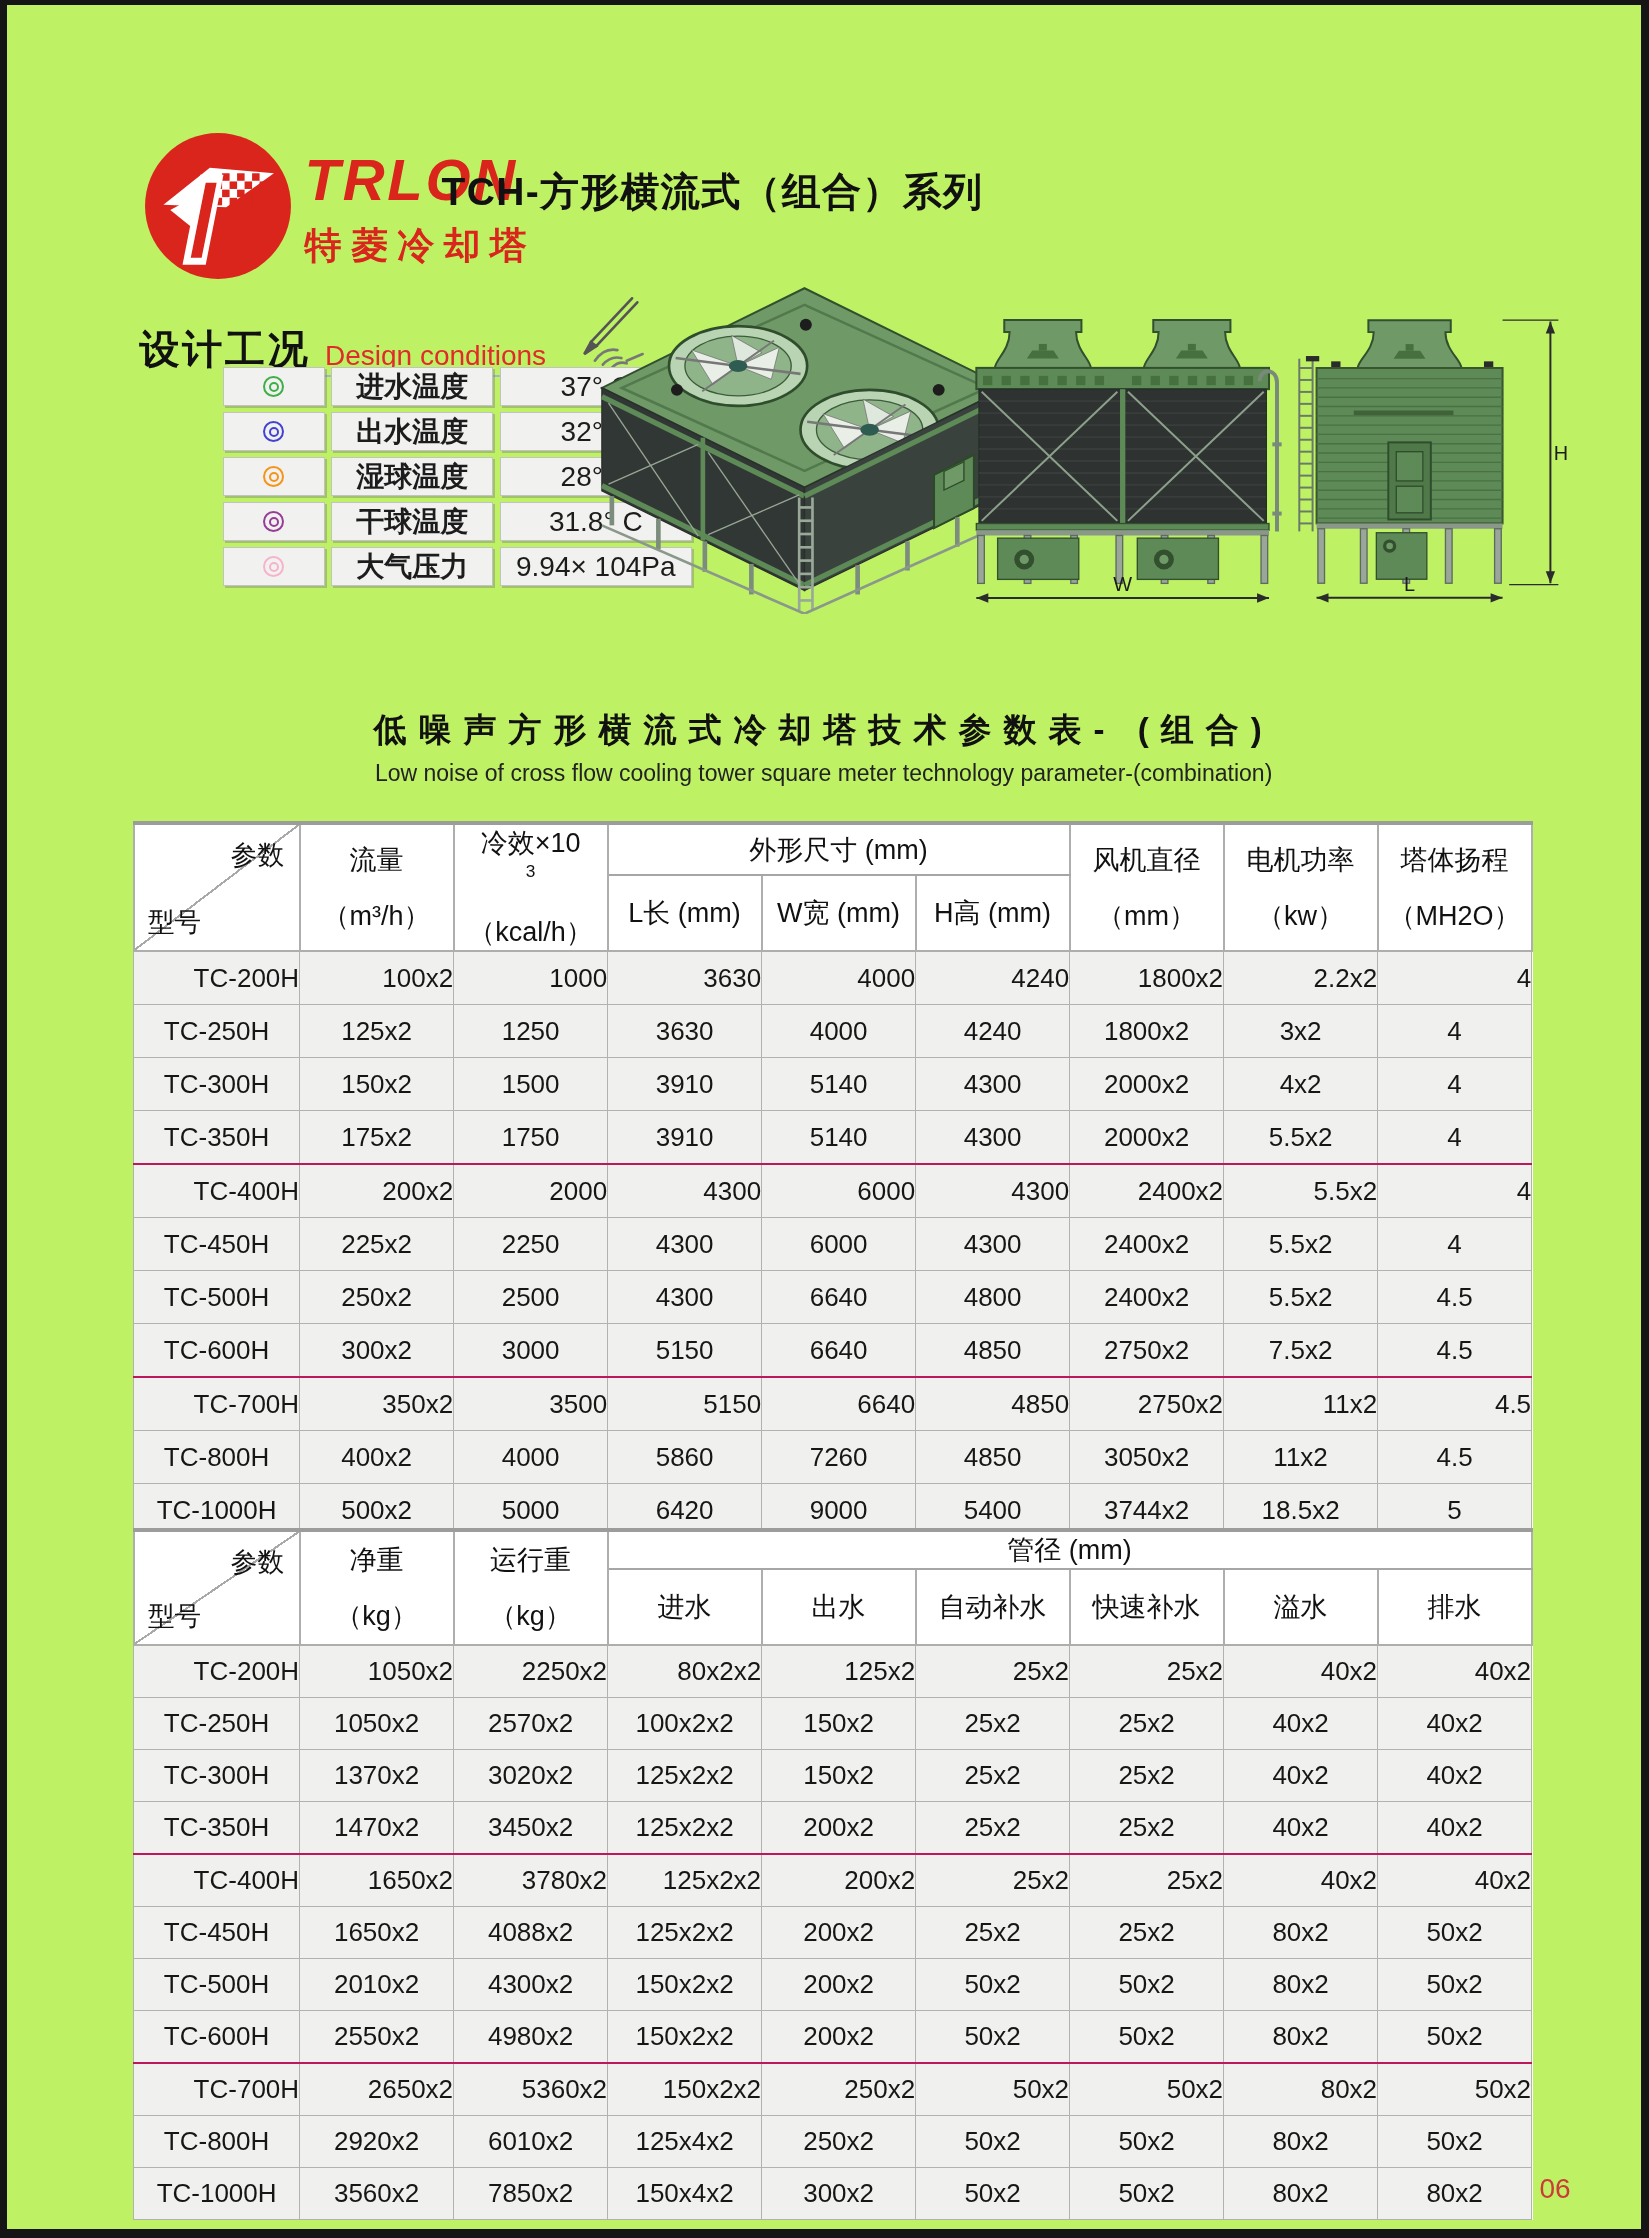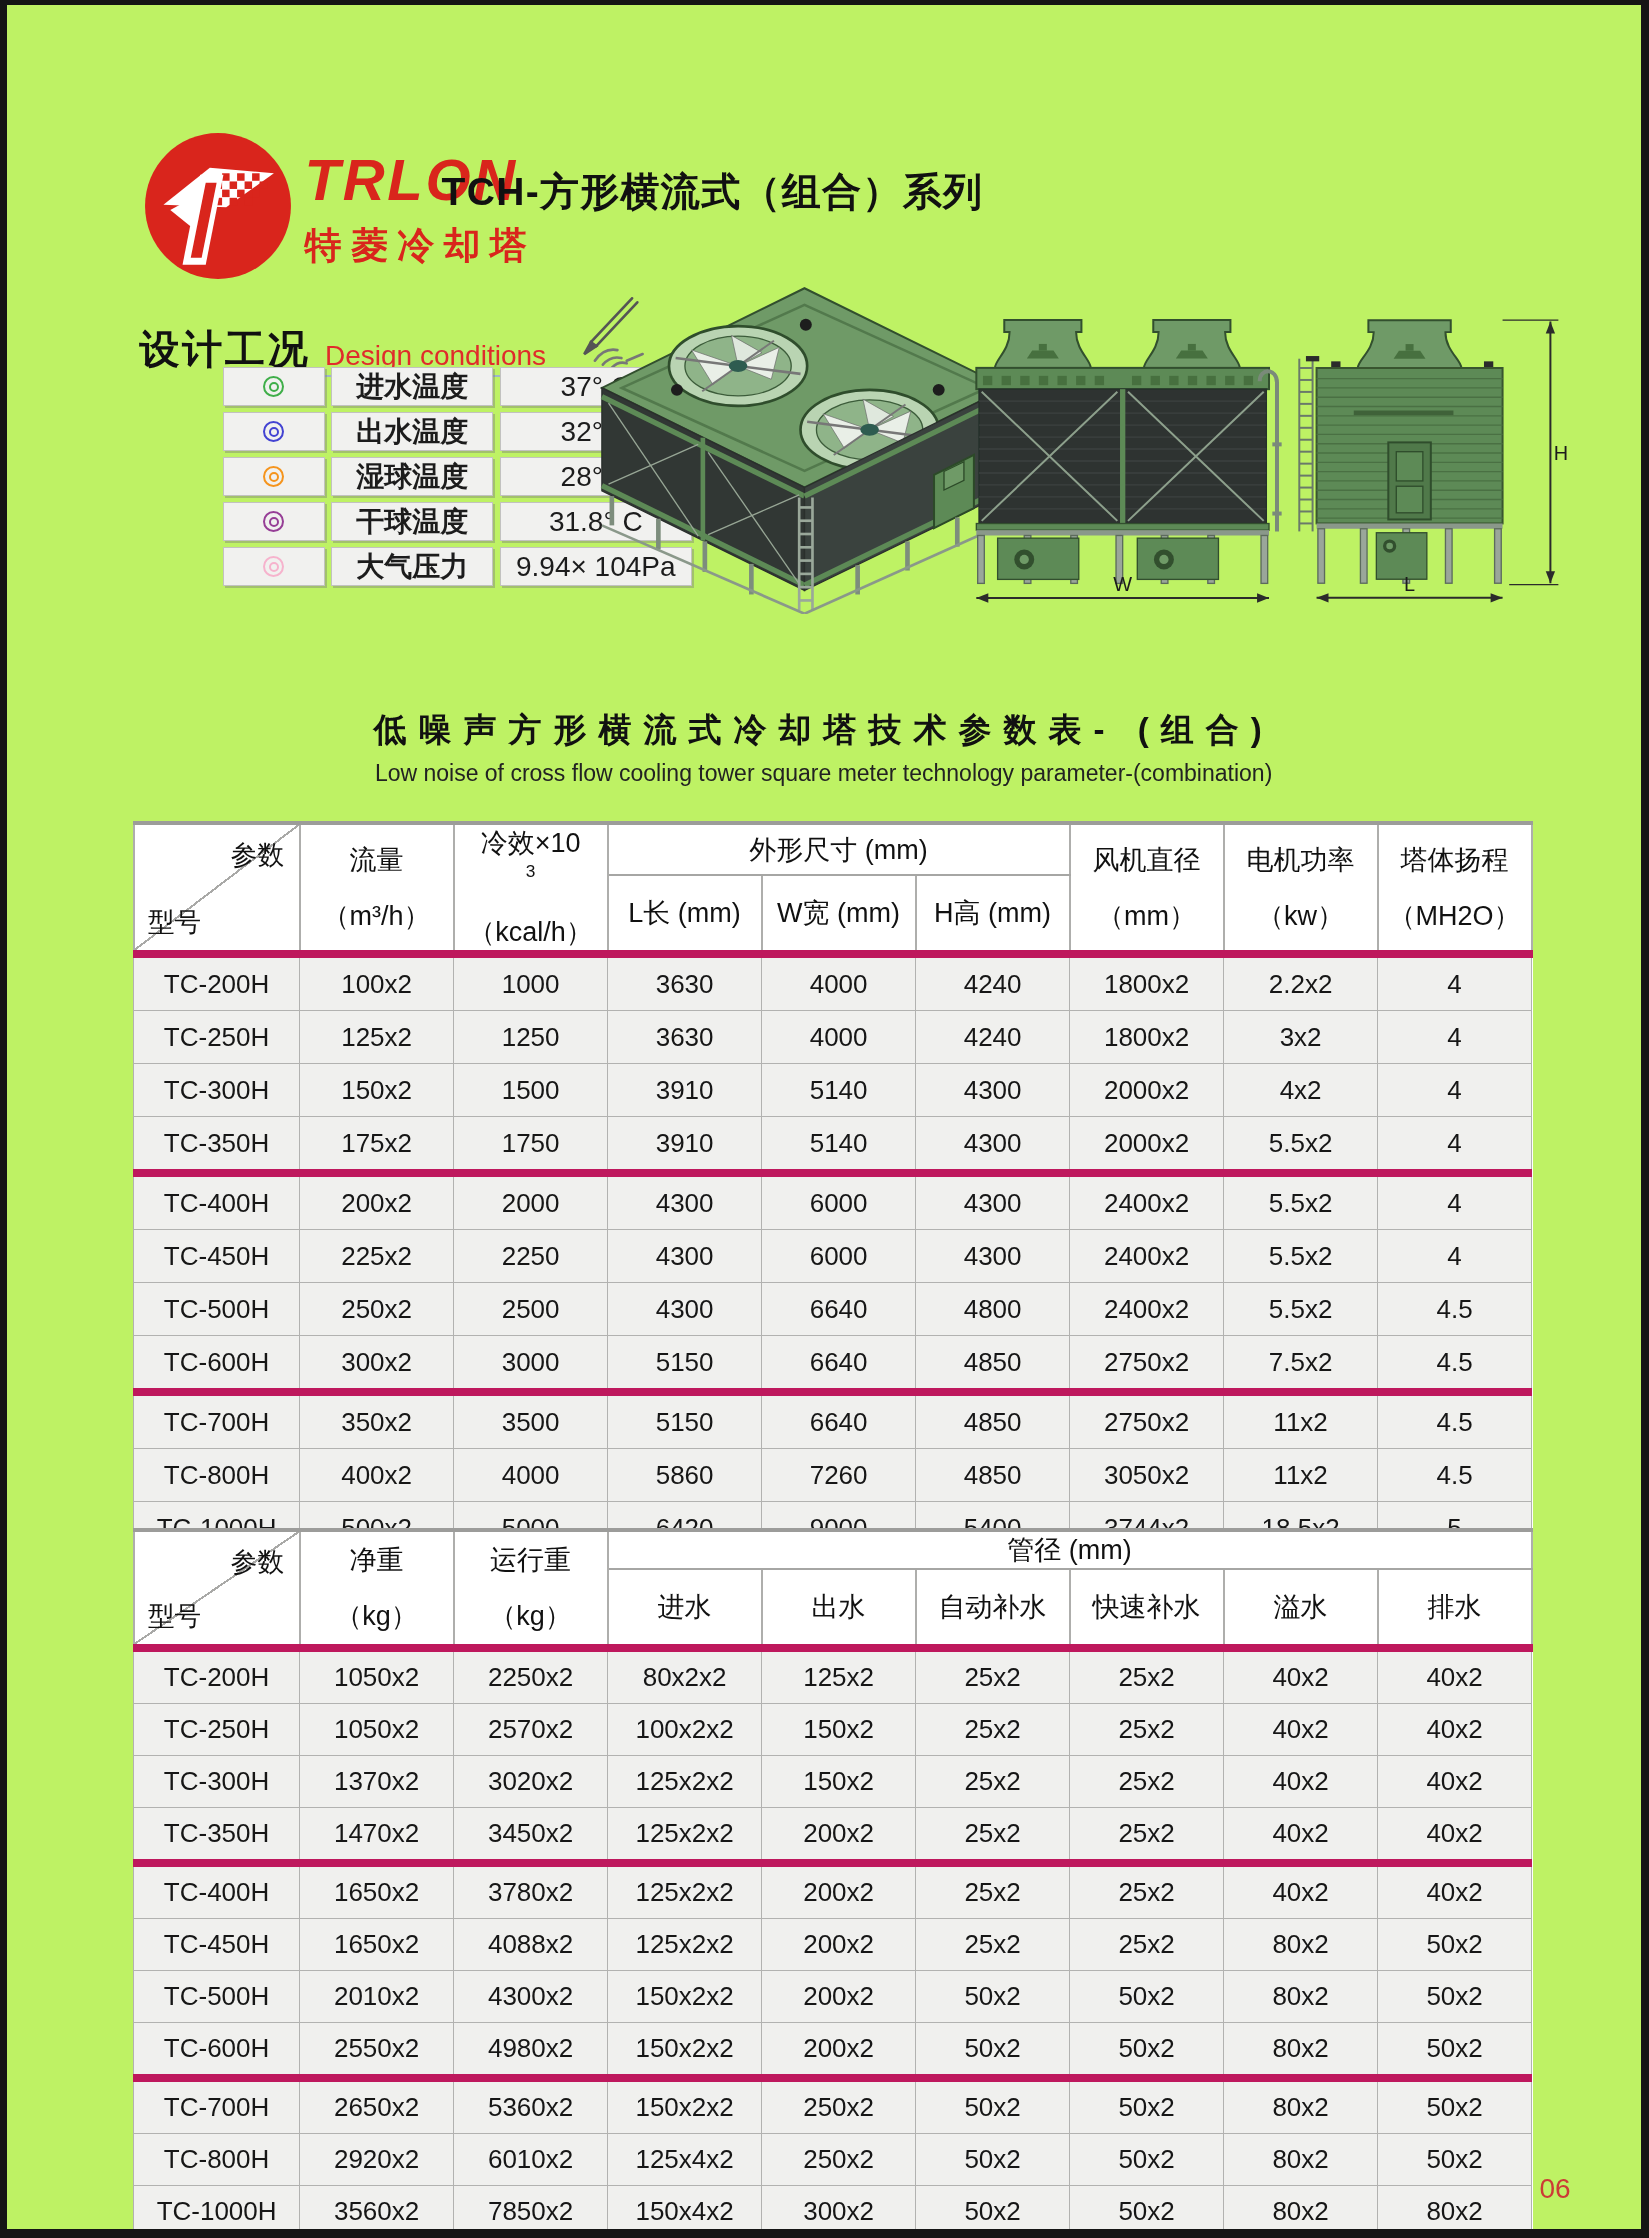--- a/index.html
+++ b/index.html
@@ -43,21 +43,21 @@
 
   
   .spec-table{position:absolute;left:126px;border-collapse:collapse;table-layout:fixed;width:1400px;background:#fff;}
   .t1{top:816px;}
   .t2{top:1523px;}
   .spec-table th{background:#ffffff;border:2px solid #aeaeac;font-weight:normal;font-size:27px;color:#111;padding:0;}
   .spec-table thead tr:first-child th{border-top:4px solid #9c9c9a;}
   .spec-table td{background:#f0f0ee;border:1.3px solid #b2b2b0;text-align:center;font-size:26px;color:#161616;padding:0;}
   .t1 td{height:52px;}
   .t2 td{height:51px;}
-  .spec-table tr.blue-top td{border-top:8px solid #be185d;}
+  .spec-table tr.blue-top td{border-top:2px solid #be185d;text-align:right;}
   th.two-line span{display:block;}
   th.two-line .l1{margin-bottom:20px;}
   th.span-head{border-bottom:2.7px solid #a6a6a4;}
   th.sub-head{height:74px;margin-left:20px;}
   sup{font-size:17.3px;}
   
   th.corner{position:relative;background:
      linear-gradient(to bottom right,#ffffff calc(50% - 1.3px),#a9a9a7 calc(50% - 1.3px),#a9a9a7 calc(50% + 0.7px),#ffffff calc(50% + 0.7px));}
   th.corner .c-top{position:absolute;top:12px;right:14.6px;font-size:26.6px;}
   th.corner .c-bot{position:absolute;bottom:10.6px;left:13.3px;font-size:26.6px;}

